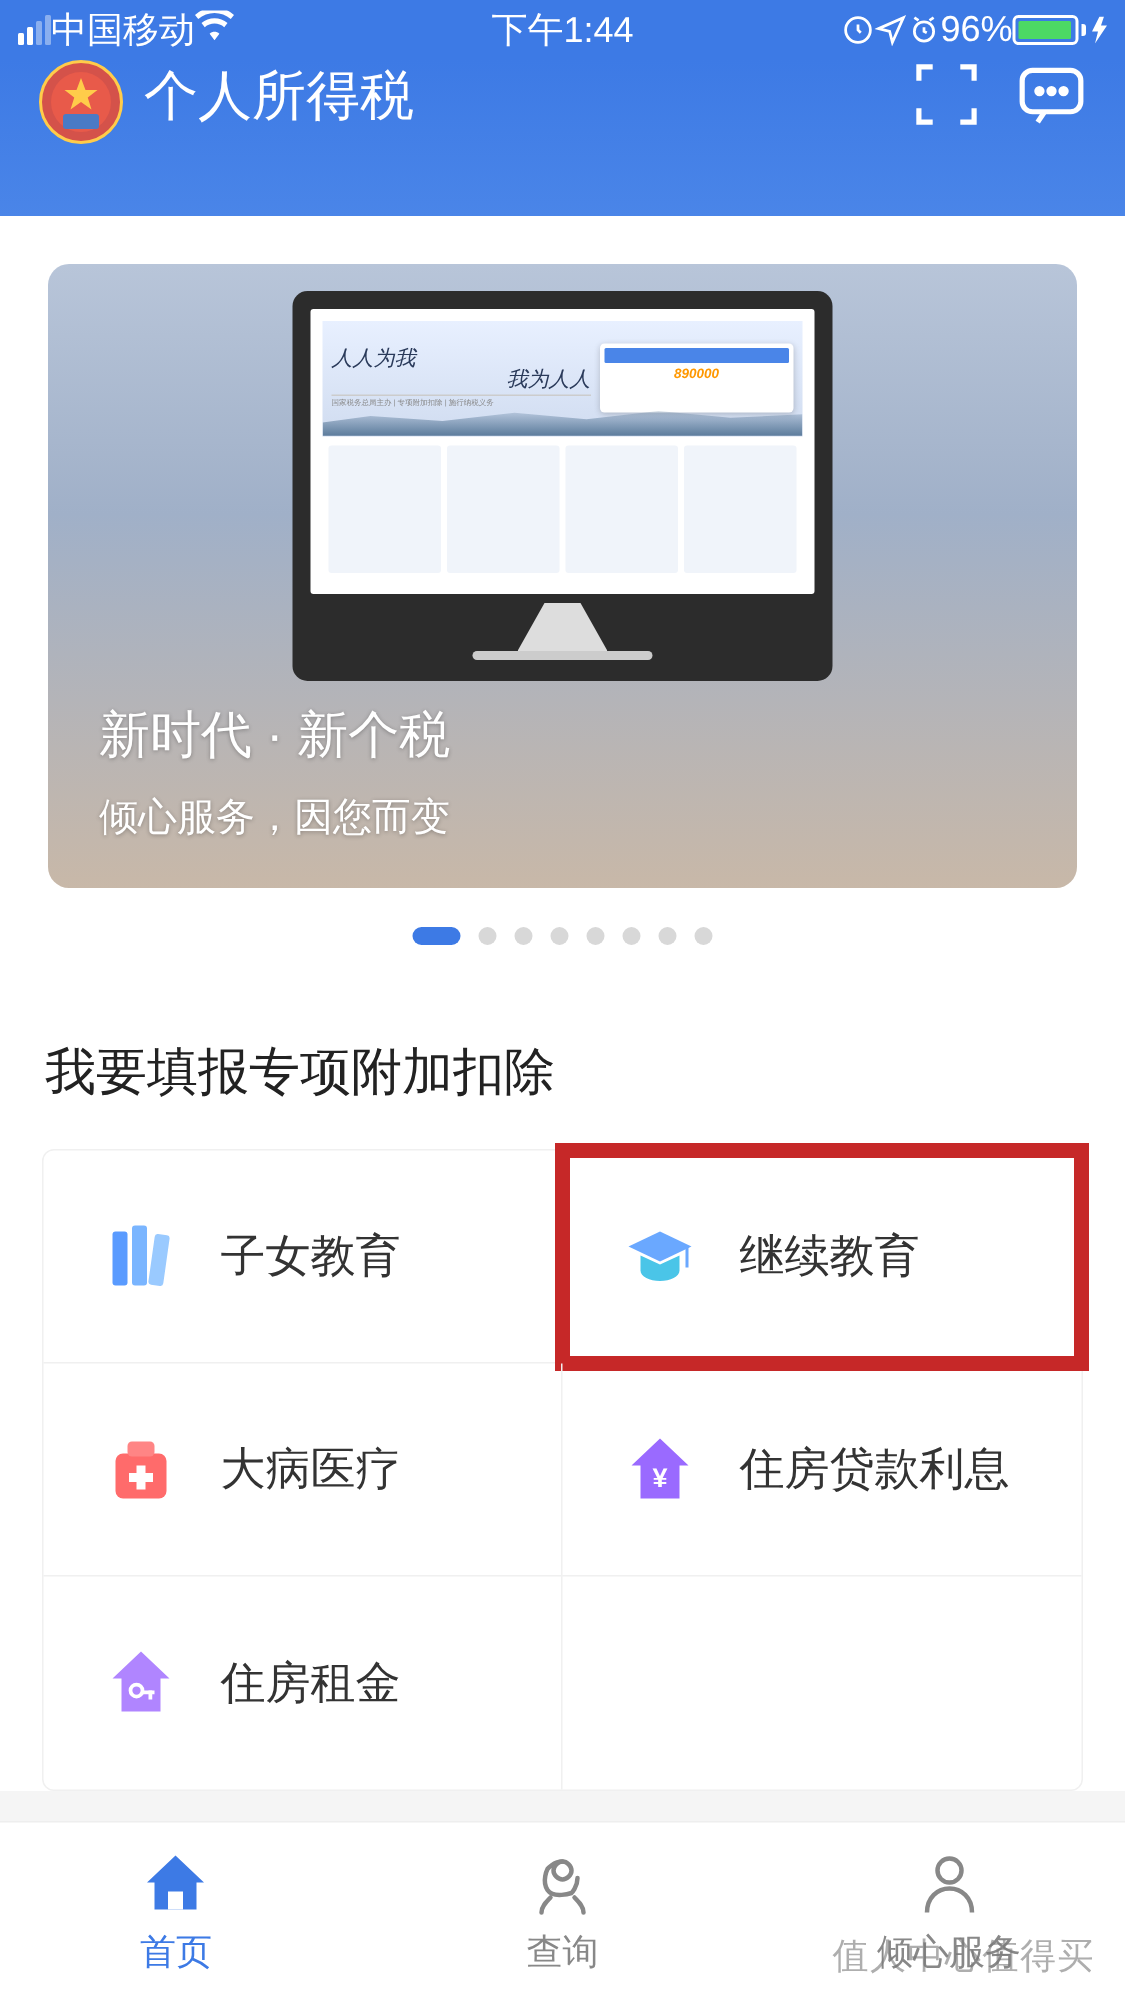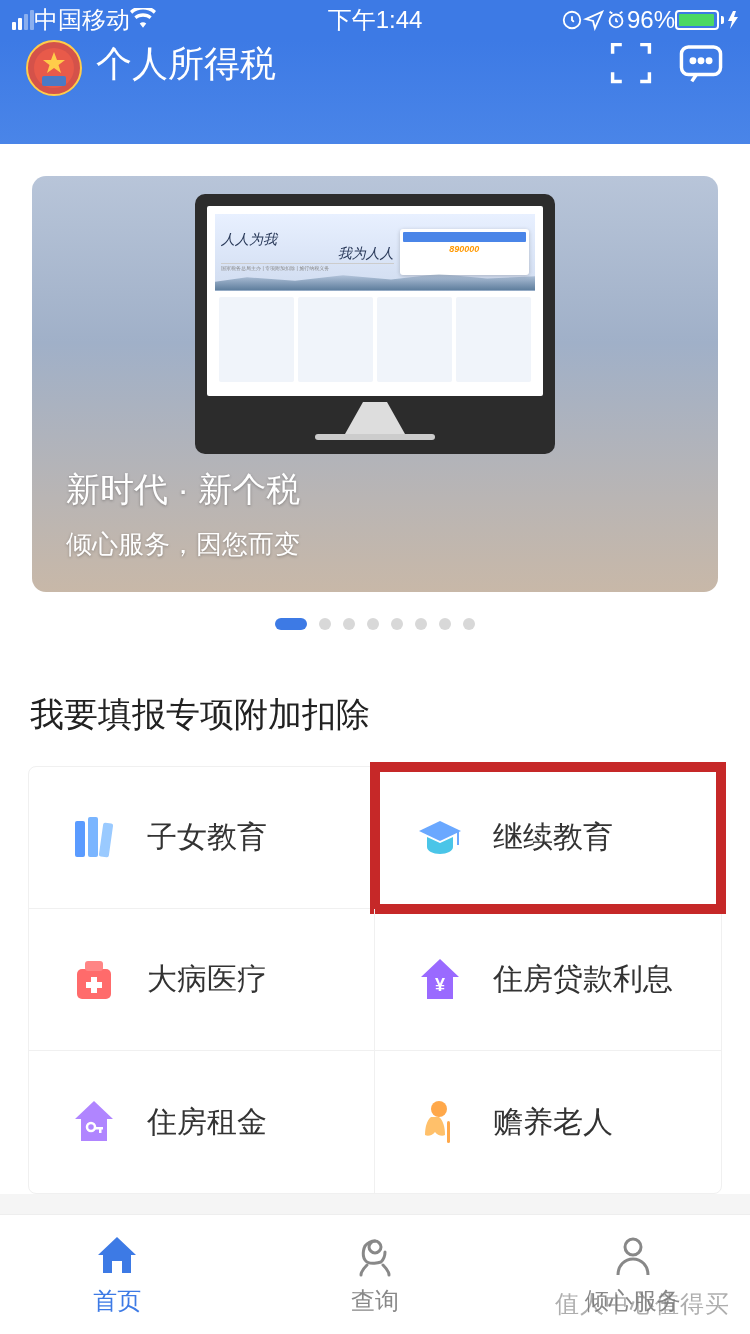--- a/index.html
+++ b/index.html
@@ -320,30 +320,20 @@
       <div class="grid-icon">
         <svg viewBox="0 0 50 50">
             <path d="M25 4L6 22h6v22h26V22h6z" fill="#b085ff"></path>
             <circle cx="22" cy="30" r="4" fill="none" stroke="#fff" stroke-width="2.5"></circle>
             <rect x="26" y="30" width="8" height="2.5" fill="#fff"></rect>
             <rect x="30" y="30" width="2.5" height="6" fill="#fff"></rect>
           </svg>
       </div>
       <div class="grid-label">住房租金</div>
     </div>
-    <div class="grid-item">
-      <div class="grid-icon">
-        <svg viewBox="0 0 50 50">
-            <circle cx="24" cy="12" r="8" fill="#ffa84a"></circle>
-            <path d="M16 20c-4 3-6 10-6 18 3 2 8 0 10-3 2 3 7 5 10 3 0-8-2-15-6-18" fill="#ffc06a"></path>
-            <rect x="32" y="24" width="3" height="22" rx="1.5" fill="#ffa84a"></rect>
-          </svg>
-      </div>
-      <div class="grid-label">赡养老人</div>
-    </div>
   </div>
 </div>
 
 <div class="tabbar">
   <div class="tab active">
     <div class="tab-icon">
       <svg viewBox="0 0 46 46">
           <path d="M23 4L4 22h5v18h28V22h5z" fill="#3d7ae5"></path>
           <rect x="18" y="28" width="10" height="12" fill="#fff"></rect>
         </svg>

